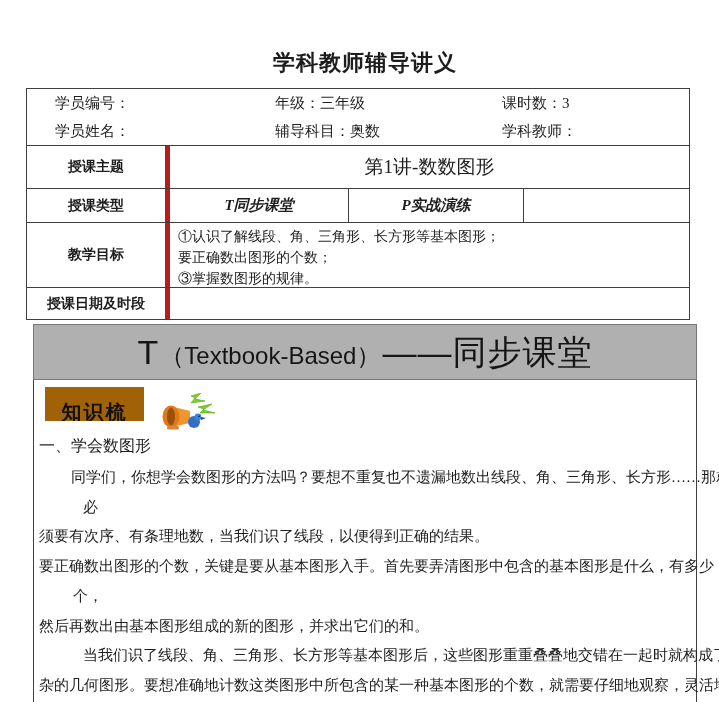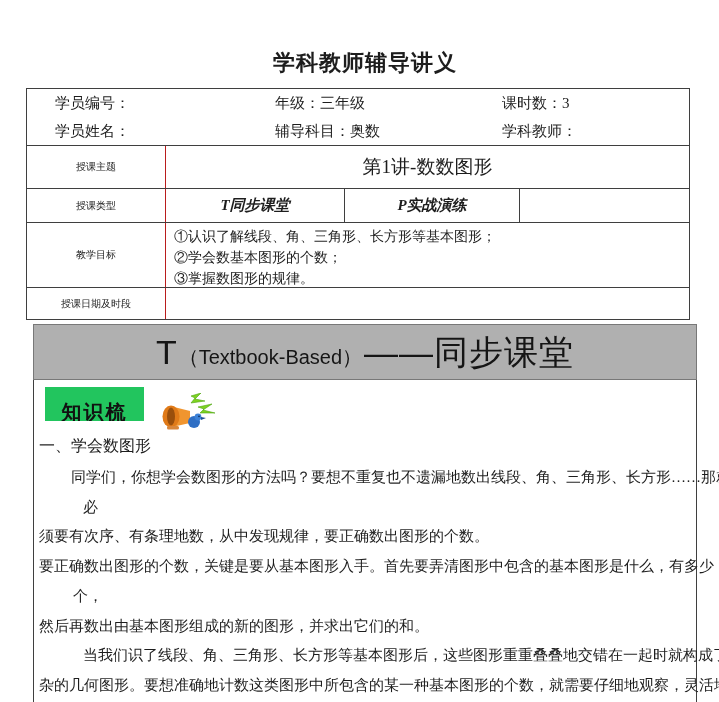--- a/index.html
+++ b/index.html
@@ -24,23 +24,23 @@
   .r12 .subrow{position:relative;height:28px;}
   .r12 .c{position:absolute;top:50%;transform:translateY(-50%);white-space:nowrap;}
   .r12 .c1{left:28px;}
   .r12 .c2{left:248px;}
   .r12 .c3{left:475px;}
   .r3{height:43px;display:flex;}
   .r4{height:34px;display:flex;}
   .r5{height:65px;display:flex;}
   .r6{height:31px;display:flex;}
   .label-cell{
-    width:138px;flex:0 0 138px;border-right:1px solid #b91c1c;
+    width:138px;flex:0 0 138px;border-right:5px solid #b91c1c;
     display:flex;align-items:center;justify-content:center;
-    font-size:10px;white-space:nowrap;
+    font-size:14px;white-space:nowrap;font-weight:bold;
   }
   .value-cell{flex:1;display:flex;align-items:center;}
   .topic-value{justify-content:center;font-size:19px;font-weight:normal;}
   .type-cell{
     box-sizing:border-box;border-right:1px solid #3f3f3f;
     display:flex;align-items:center;justify-content:center;
     font-weight:bold;font-style:italic;font-size:15px;white-space:nowrap;
   }
   .type-cell.c-a{width:179px;flex:0 0 179px;}
   .type-cell.c-b{width:175px;flex:0 0 175px;}
@@ -49,31 +49,31 @@
   .objectives-cell div{white-space:nowrap;}
   
   .banner{
     position:absolute;left:33px;top:324px;width:662px;height:54px;
     background:#b0b0b0;border:1px solid #787878;
     display:flex;justify-content:center;align-items:baseline;
     padding-top:0;box-sizing:content-box;
     font-family:"Liberation Sans","DejaVu Sans",sans-serif;color:#151515;
   }
   .banner .bt{font-size:34px;line-height:54px;}
-  .banner .bp{font-size:20px;margin:0 2px;}
+  .banner .bp{font-size:24px;margin:0 2px;}
   .banner .bm{font-size:34px;letter-spacing:1px;}
   
   .content{
     position:absolute;left:33px;top:380px;width:662px;height:322px;
     border-left:1px solid #3f3f3f;border-right:1px solid #3f3f3f;
     box-sizing:content-box;
   }
   .knowledge-tag{
     position:absolute;left:11px;top:7px;width:99px;height:34px;
-    background:#22c55e;overflow:hidden;text-align:center;
+    background:#a16207;overflow:hidden;text-align:center;
     box-sizing:border-box;padding-top:15px;
     font-size:20px;line-height:21px;font-weight:bold;letter-spacing:2px;color:#111;
   }
   .megaphone{position:absolute;left:124px;top:13px;}
   .body-heading{
     position:absolute;left:5px;top:56px;font-size:16px;font-weight:normal;white-space:nowrap;
   }
   .bline{position:absolute;font-size:15px;white-space:nowrap;}
   .ind-0{left:5px;}
   .ind-1{left:37px;}
@@ -107,21 +107,21 @@
   <div class="row r4 bb">
     <div class="label-cell">授课类型</div>
     <div class="type-cell c-a">T同步课堂</div>
     <div class="type-cell c-b">P实战演练</div>
   </div>
 
   <div class="row r5 bb">
     <div class="label-cell">教学目标</div>
     <div class="objectives-cell">
       <div>①认识了解线段、角、三角形、长方形等基本图形；</div>
-      <div>②学会数基本图形的个数；</div>
+      <div>要正确数出图形的个数；</div>
       <div>③掌握数图形的规律。</div>
     </div>
   </div>
 
   <div class="row r6">
     <div class="label-cell">授课日期及时段</div>
     <div class="value-cell"></div>
   </div>
 </div>
 
@@ -149,19 +149,19 @@
     <circle cx="36" cy="29" r="6" fill="#2f6fc4"></circle>
     <circle cx="40" cy="24" r="3.4" fill="#3d82d8"></circle>
     <polygon points="43,24 48,25 43,27" fill="#1d4e92"></polygon>
     <circle cx="41" cy="23.4" r="0.8" fill="#0c2a55"></circle>
   </svg>
 
   <div class="body-heading">一、学会数图形</div>
 
   <div class="bline ind-1" style="top:88px">同学们，你想学会数图形的方法吗？要想不重复也不遗漏地数出线段、角、三角形、长方形……那就</div>
   <div class="bline ind-2" style="top:118px">必</div>
-  <div class="bline ind-0" style="top:147px">须要有次序、有条理地数，从中发现规律，要正确数出图形的个数。</div>
+  <div class="bline ind-0" style="top:147px">须要有次序、有条理地数，当我们识了线段，以便得到正确的结果。</div>
   <div class="bline ind-0" style="top:177px">要正确数出图形的个数，关键是要从基本图形入手。首先要弄清图形中包含的基本图形是什么，有多少</div>
   <div class="bline ind-3" style="top:207px">个，</div>
   <div class="bline ind-0" style="top:237px">然后再数出由基本图形组成的新的图形，并求出它们的和。</div>
   <div class="bline ind-2" style="top:266px">当我们识了线段、角、三角形、长方形等基本图形后，这些图形重重叠叠地交错在一起时就构成了复</div>
   <div class="bline ind-0" style="top:296px">杂的几何图形。要想准确地计数这类图形中所包含的某一种基本图形的个数，就需要仔细地观察，灵活地</div>
 </div>
 
 </body></html>

